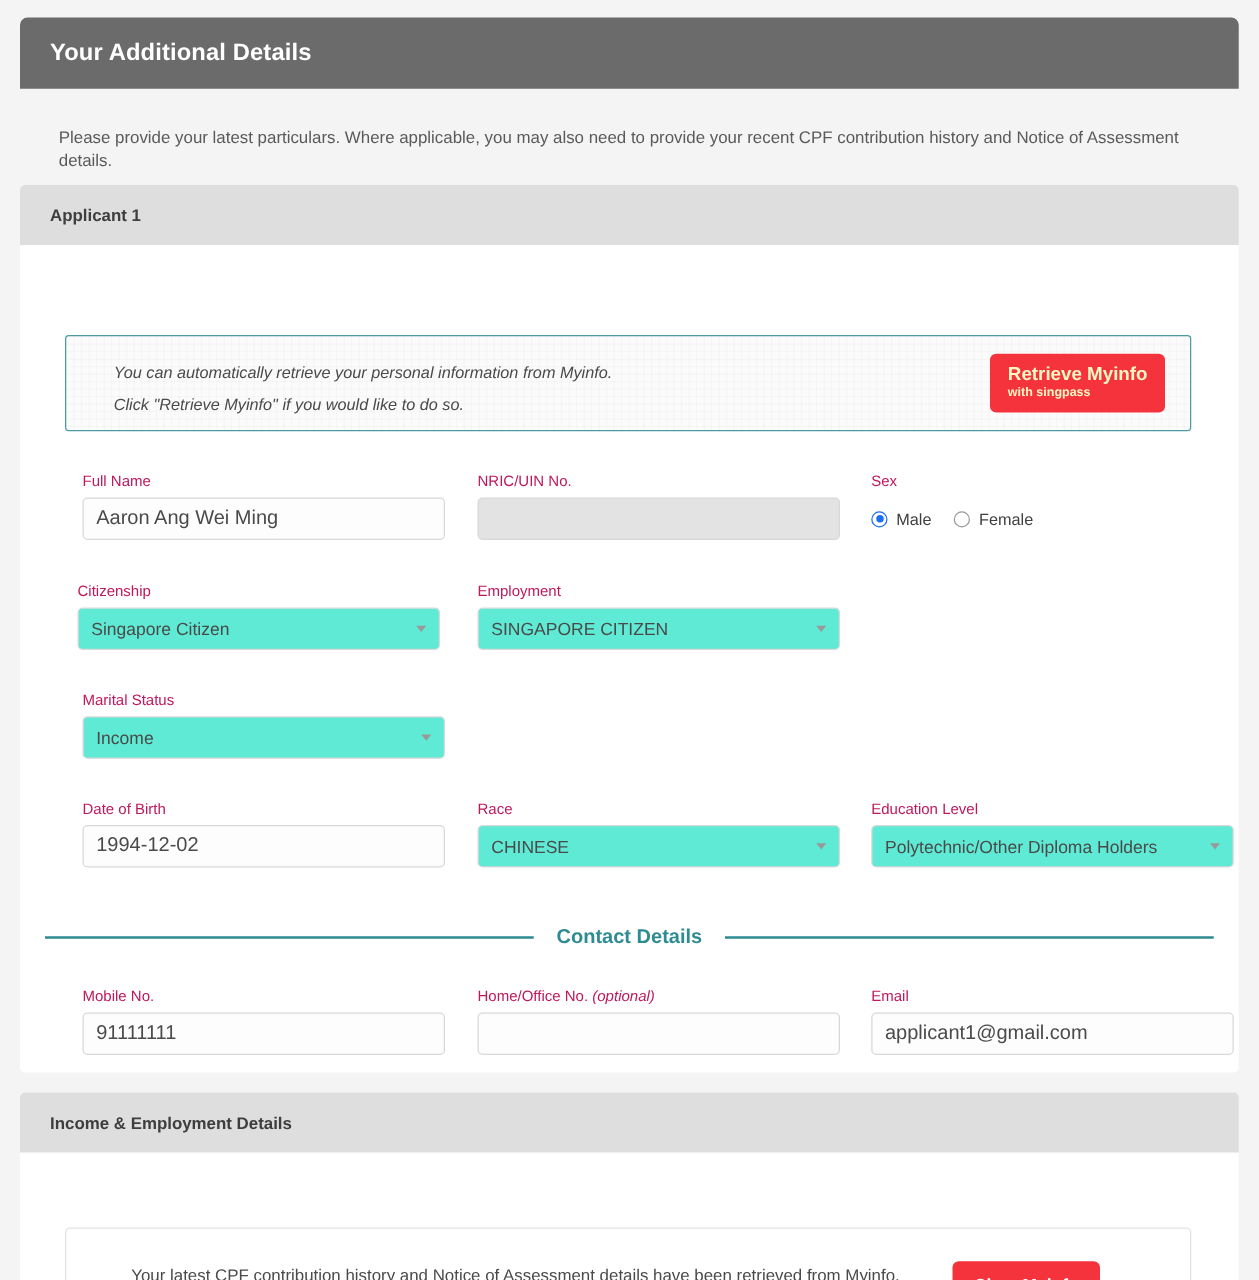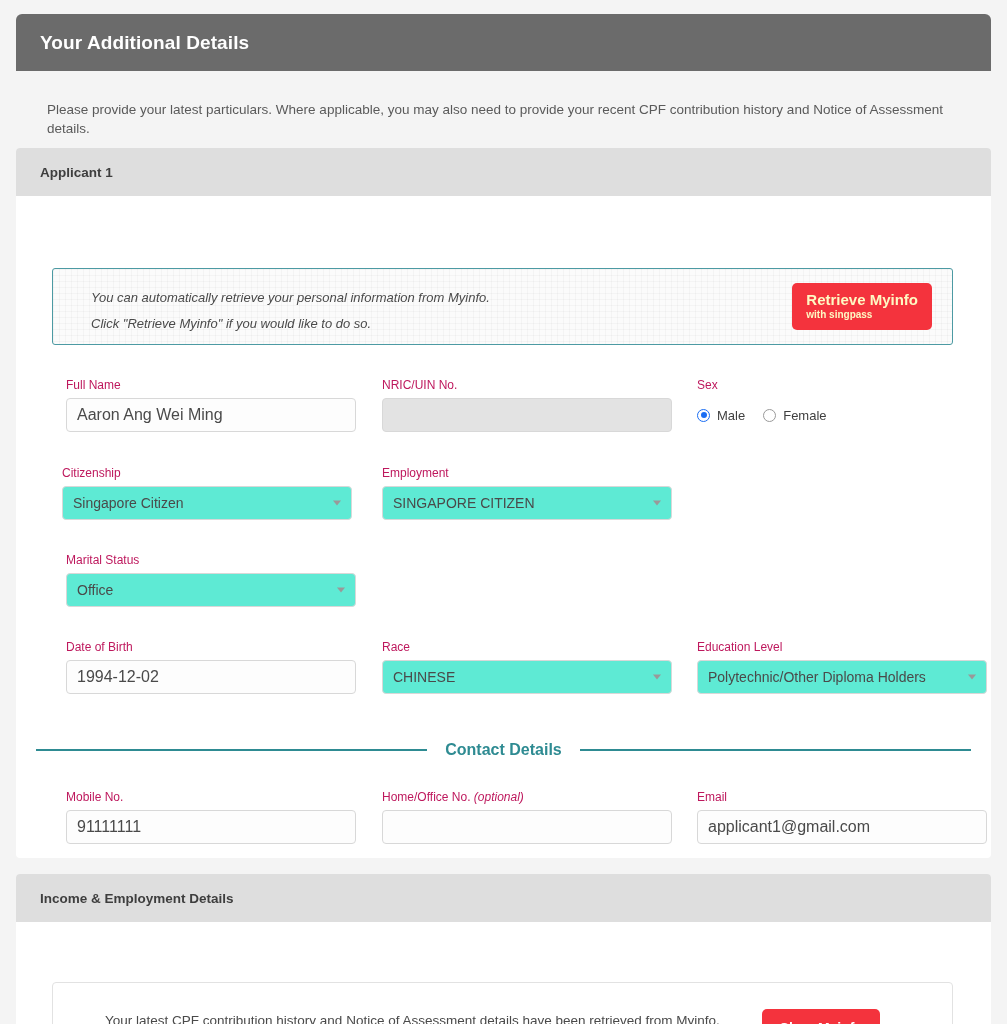--- a/index.html
+++ b/index.html
@@ -307,21 +307,21 @@
             <span class="select-value">SINGAPORE CITIZEN</span>
             <span class="select-caret"></span>
           </div>
         </div>
       </div>
 
       <div class="form-row" style="top:357px;">
         <div class="field" style="left:50px; width:290px;">
           <label class="field-label">Marital Status</label>
           <div class="select-box">
-            <span class="select-value">Office</span>
+            <span class="select-value">Income</span>
             <span class="select-caret"></span>
           </div>
         </div>
       </div>
 
       <div class="form-row" style="top:444px;">
 
         <div class="field" style="left:50px; width:290px;">
           <label class="field-label">Date of Birth</label>
           <input class="input-box" type="text" value="1994-12-02" style="">

